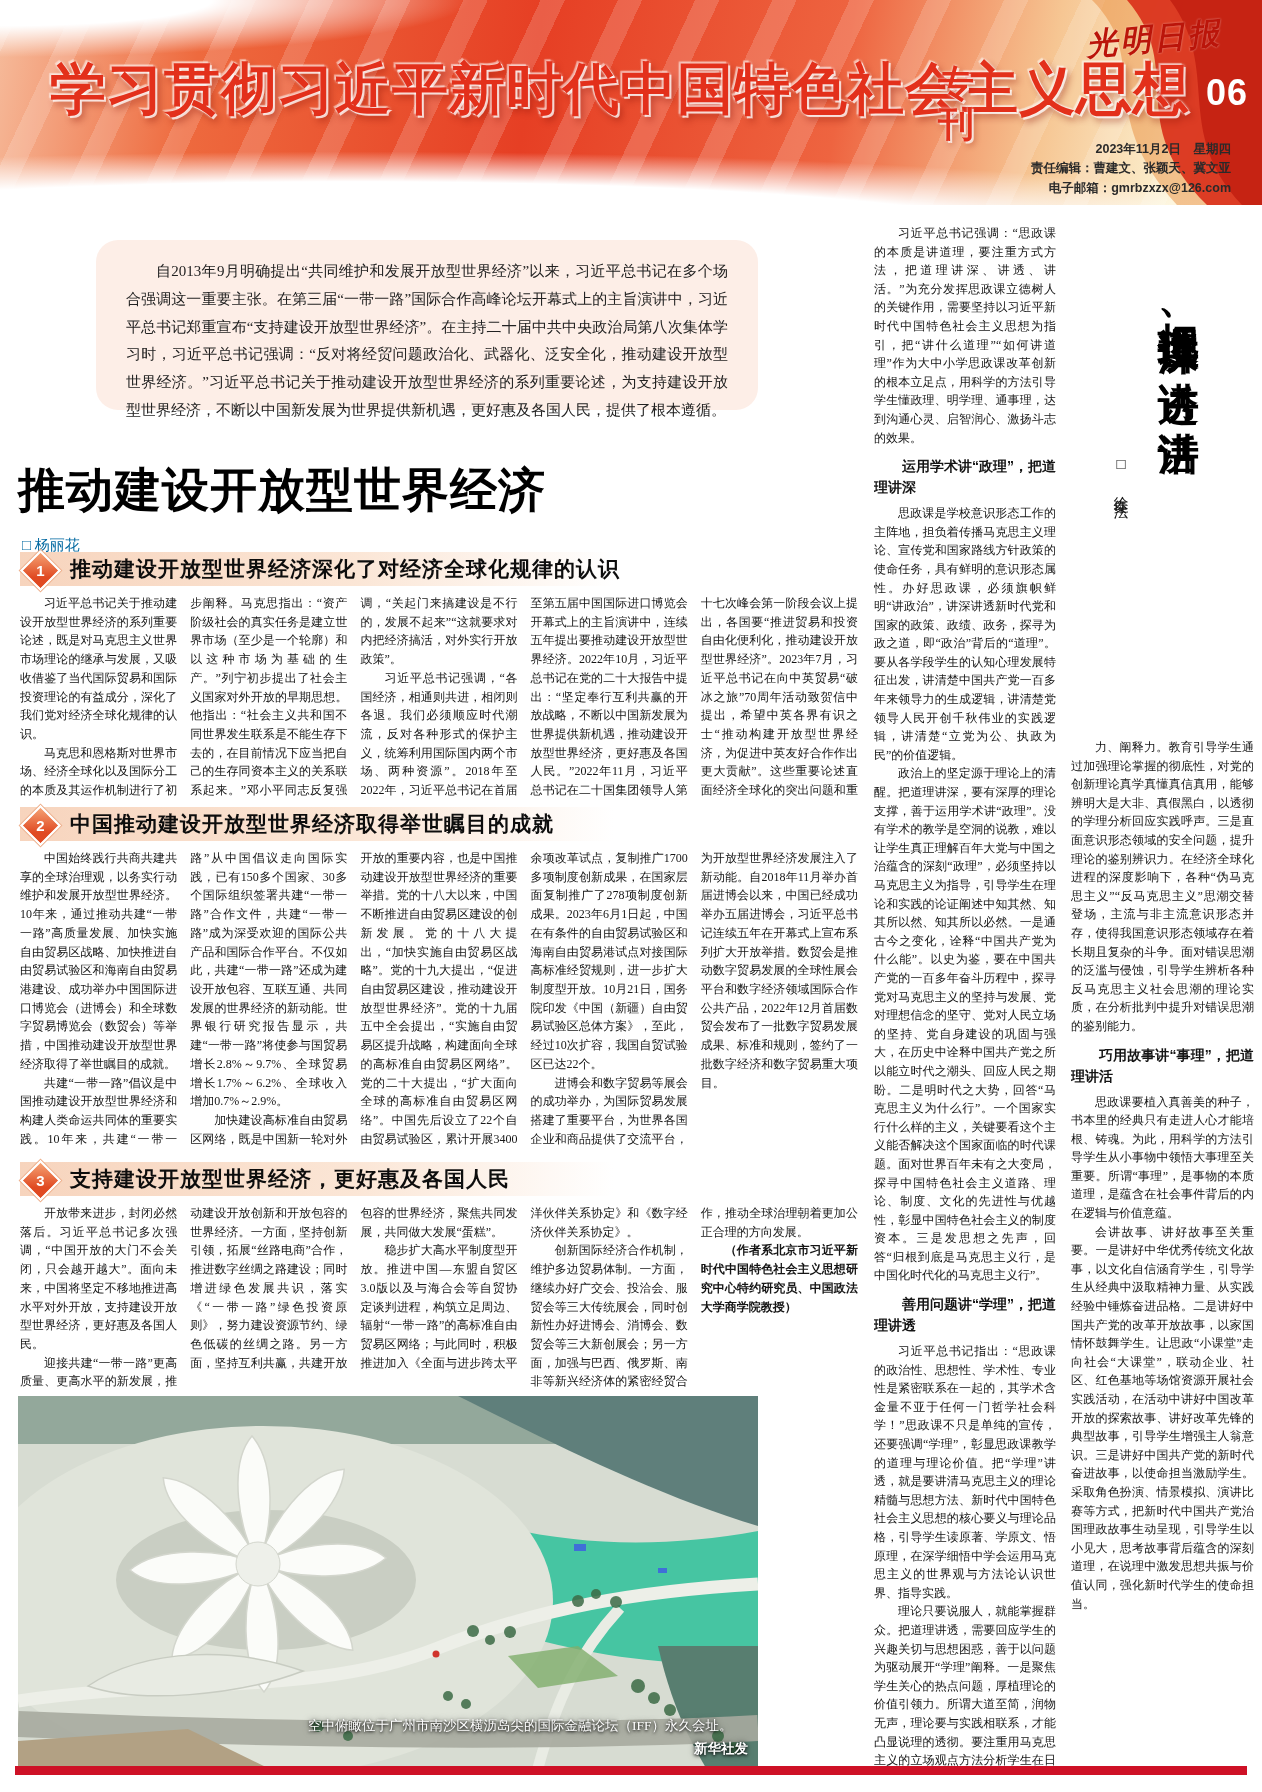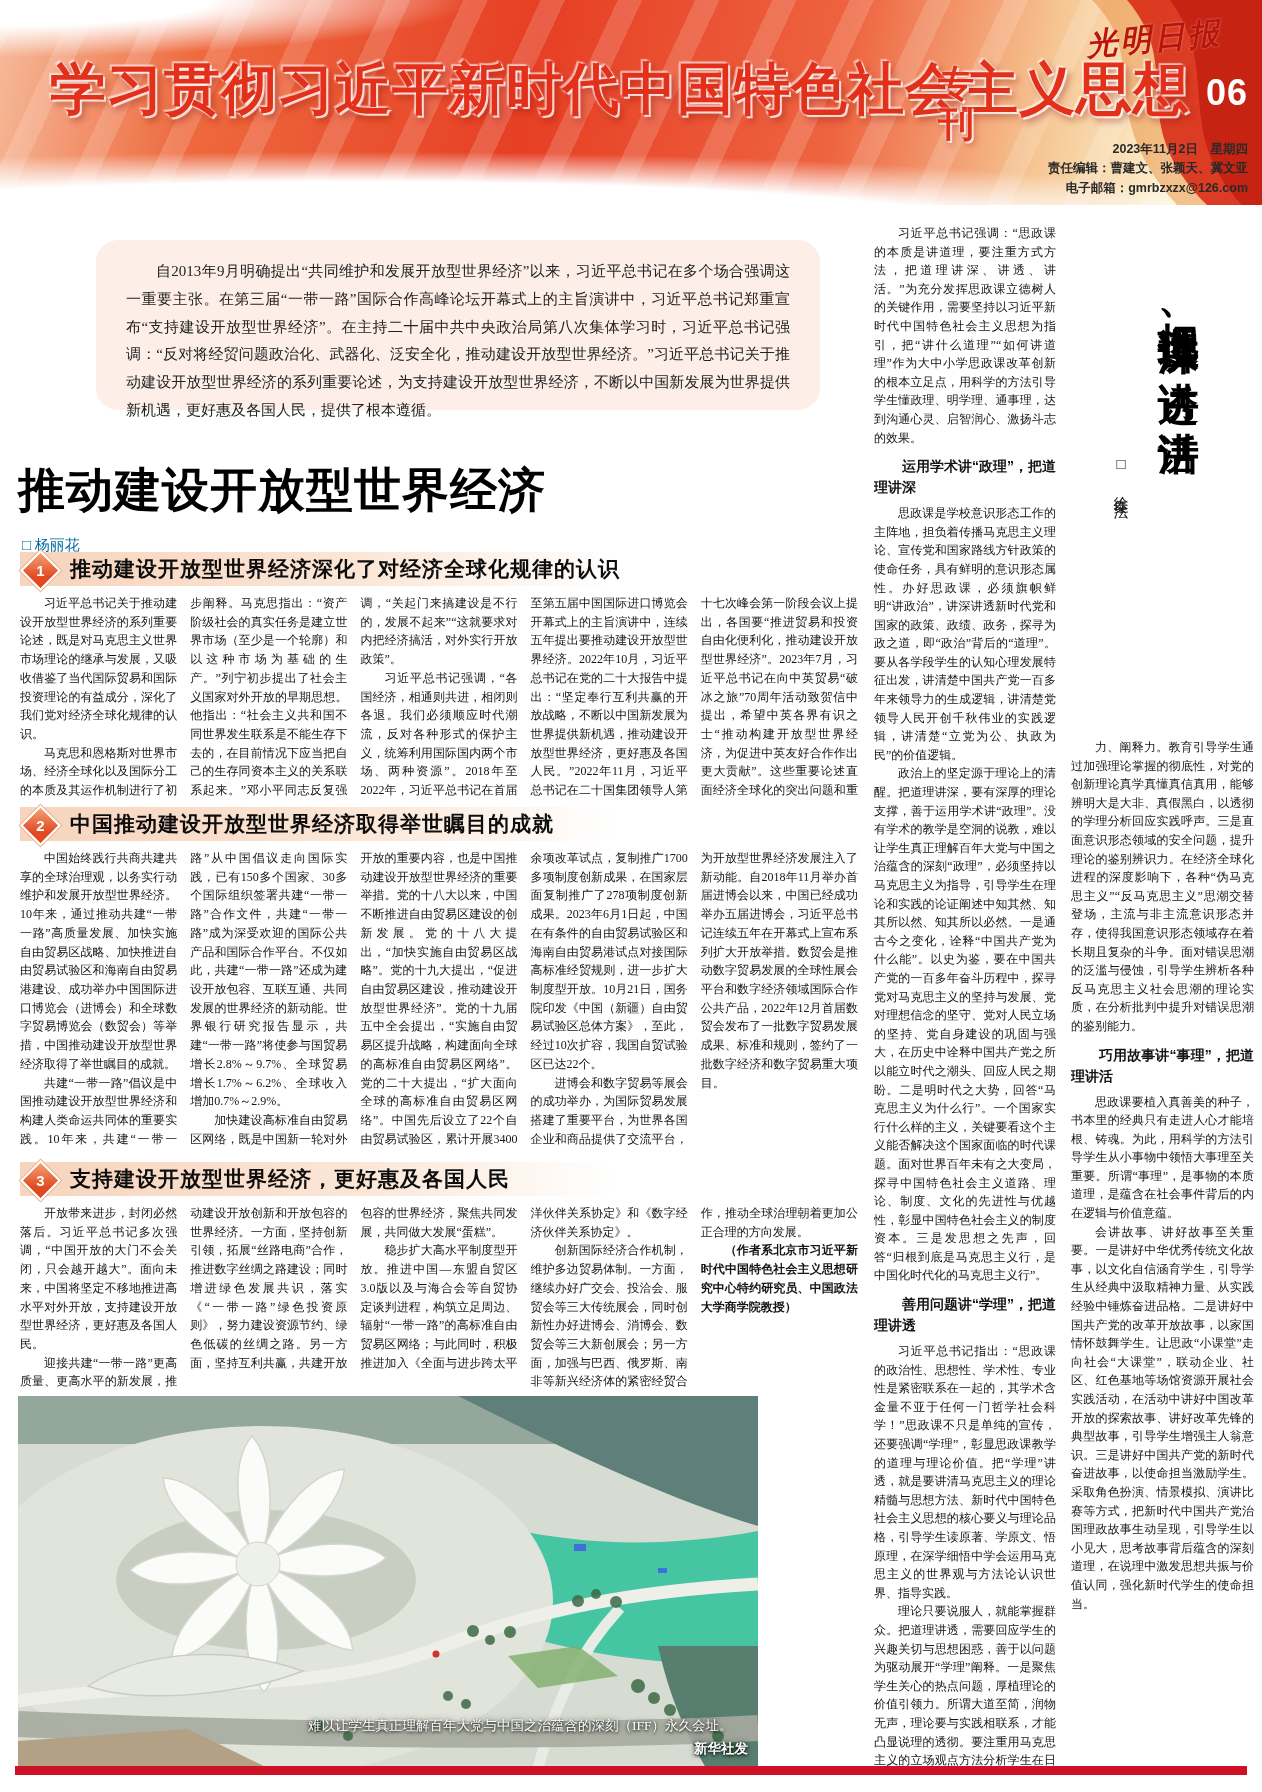--- a/index.html
+++ b/index.html
@@ -20,24 +20,24 @@
       color:#e3301b;white-space:nowrap;
       text-shadow:0 0 3px #fff,2px 2px 0 rgba(255,255,255,.75),-2px -2px 1px rgba(255,255,255,.5),4px 5px 7px rgba(140,20,8,.45);margin-left:12px;}
   .banner-supplement{position:absolute;left:938px;top:64px;width:40px;font-family:"Liberation Sans","DejaVu Sans",sans-serif;
       font-weight:900;font-size:36px;line-height:1.12;word-break:break-all;color:#e3301b;
       text-shadow:0 0 3px #fff,2px 2px 0 rgba(255,255,255,.7),3px 4px 6px rgba(140,20,8,.4);}
   .masthead{position:absolute;left:1086px;top:18px;font-family:"Liberation Sans","DejaVu Sans",sans-serif;
       font-weight:900;font-style:italic;font-size:31px;letter-spacing:3px;color:#bb150a;
       transform:rotate(-5deg);text-shadow:0 0 2px rgba(255,255,255,.55);}
   .page-number{position:absolute;left:1206px;top:72px;font-family:"Liberation Sans","DejaVu Sans",sans-serif;
       font-weight:700;font-size:36px;color:#fff;letter-spacing:1px;}
-  .dateblock{position:absolute;right:14px;top:140px;text-align:right;
+  .dateblock{position:absolute;right:31px;top:140px;text-align:right;
       font-family:"Liberation Sans","DejaVu Sans",sans-serif;font-size:12.5px;font-weight:700;color:#2a2a2a;line-height:1.55;}
   
-  .lead-box{position:absolute;left:96px;top:240px;width:724px;height:170px;background:#fdeee7;
+  .lead-box{position:absolute;left:96px;top:240px;width:662px;height:170px;background:#fdeee7;
       border-radius:22px;padding:18px 30px;box-sizing:border-box;}
   .lead-box p{margin:0;font-size:15px;line-height:1.85;text-align:justify;text-indent:2em;color:#222;}
   
   .main-title{position:absolute;left:18px;top:428px;font-family:"Liberation Sans","DejaVu Sans",sans-serif;
       font-weight:900;font-size:47px;letter-spacing:1px;color:#000;}
   .byline{position:absolute;left:22px;top:536px;font-size:15px;color:#0369a1;text-align:center;}
   .section-header{position:absolute;left:20px;width:612px;height:34px;
       background:linear-gradient(90deg,#f7d4bd 0%,#fbe6d6 55%,rgba(251,230,214,0) 97%);}
   .sec-diamond{position:absolute;left:6px;top:4px;width:25px;height:25px;transform:rotate(45deg);
       background:linear-gradient(135deg,#f5a274 0%,#e04a22 70%);border:2px solid #fff;
@@ -188,21 +188,21 @@
         <circle cx="330" cy="340" r="5"></circle>
           <circle cx="700" cy="340" r="6"></circle>
           <circle cx="716" cy="352" r="6"></circle>
       </g>
       <path d="M490 260 L560 250 L600 280 L520 292 Z" fill="#7fae6b" opacity="0.8"></path>
       <rect x="556" y="148" width="12" height="7" fill="#3f6fd8"></rect>
       <circle cx="418" cy="258" r="3.5" fill="#d0342c"></circle>
       <rect x="640" y="172" width="9" height="5" fill="#3f6fd8"></rect>
     </svg>
     <figcaption class="photo-caption">
-      <span>难以让学生真正理解百年大党与中国之治蕴含的深刻（IFF）永久会址。</span>
+      <span>空中俯瞰位于广州市南沙区横沥岛尖的国际金融论坛（IFF）永久会址。</span>
       <div class="credit-row">
           <span></span>
           <span class="credit">新华社发</span>
         </div>
     </figcaption>
   </figure>
 
   <div class="side-article">
     <div class="side-col" id="side-col-a">
         <p class="para p">习近平总书记强调：“思政课的本质是讲道理，要注重方式方法，把道理讲深、讲透、讲活。”为充分发挥思政课立德树人的关键作用，需要坚持以习近平新时代中国特色社会主义思想为指引，把“讲什么道理”“如何讲道理”作为大中小学思政课改革创新的根本立足点，用科学的方法引导学生懂政理、明学理、通事理，达到沟通心灵、启智润心、激扬斗志的效果。</p>

